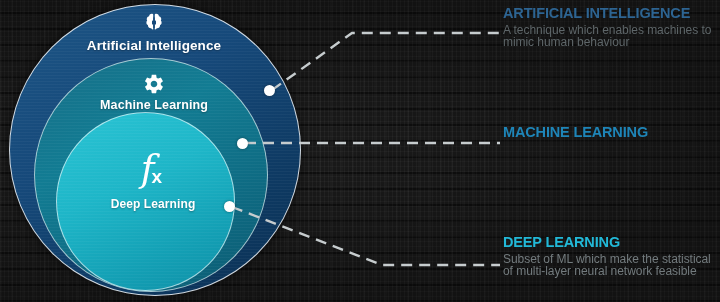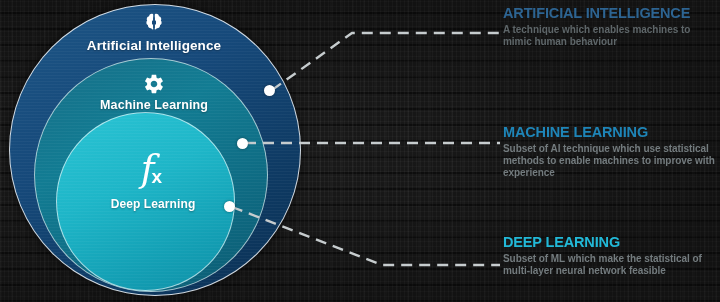--- a/index.html
+++ b/index.html
@@ -156,25 +156,25 @@
   #info-ml { top: 124px; }
   #info-dl { top: 234px; }
   .info-title {
     font-size: 14.5px;
     font-weight: bold;
     letter-spacing: -0.15px;
     margin: 0 0 3px 0;
     white-space: nowrap;
   }
   .info-body {
-    font-size: 10px;
+    font-size: 12px;
     line-height: 12.2px;
     color: #6d7579;
     margin: 0;
-    font-weight: bold;
+    font-weight: normal;
     letter-spacing: -0.05px;
   }
   #title-ai { color: #2d6492; }
   #title-ml { color: #1e85b8; }
   #title-dl { color: #22b9d8; }
   #body-ai { color: #5e6669; }
   #body-ml { color: #737b7e; }
   #body-dl { color: #737b7e; }
 </style>
 </head>
@@ -232,21 +232,20 @@
   <div class="node-dot" id="dot-ml"></div>
   <div class="node-dot" id="dot-dl"></div>
 
   <div class="info-block" id="info-ai">
     <p class="info-title" id="title-ai">ARTIFICIAL INTELLIGENCE</p>
     <p class="info-body" id="body-ai">A technique which enables machines to mimic human behaviour</p>
   </div>
 
   <div class="info-block" id="info-ml">
     <p class="info-title" id="title-ml">MACHINE LEARNING</p>
-    <p class="info-body" id="body-ml">Subset of AI technique which use statistical methods to enable machines to improve with experience</p>
   </div>
 
   <div class="info-block" id="info-dl">
     <p class="info-title" id="title-dl">DEEP LEARNING</p>
     <p class="info-body" id="body-dl">Subset of ML which make the statistical of multi-layer neural network feasible</p>
   </div>
 
 </div>
 
 </body></html>

